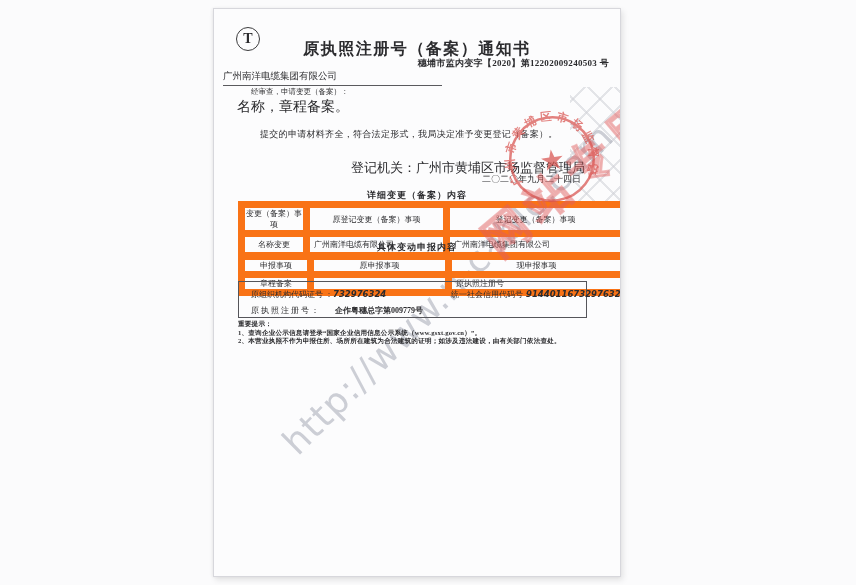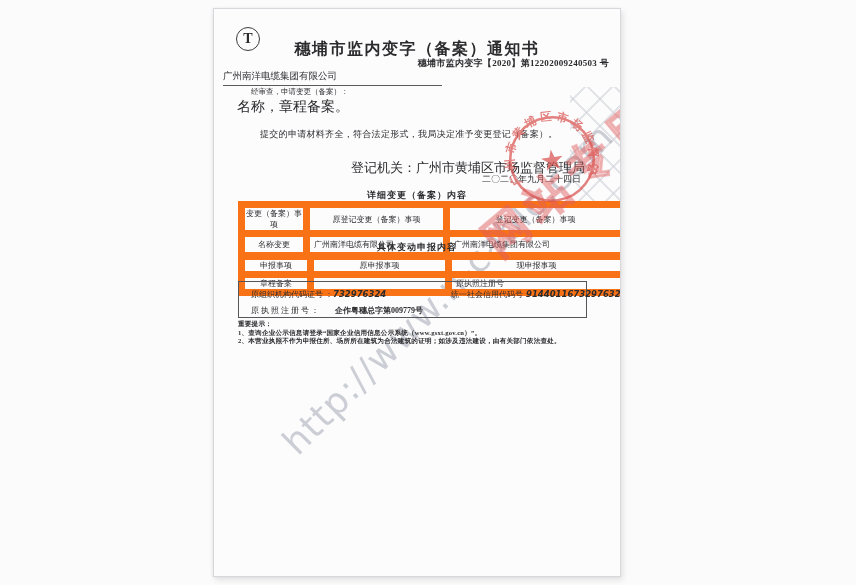--- a/index.html
+++ b/index.html
@@ -70,21 +70,21 @@
 </head>
 <body>
 
 <div class="stage">
   <div class="page">
 
     <div class="abs url-wm">http://www.n-cable.com</div>
     <div class="abs lattice"></div>
 
     <div class="abs logo">T</div>
-    <div class="abs title">穗埔市监内变字（备案）通知书</div>
+    <div class="abs title">原执照注册号（备案）通知书</div>
     <div class="abs doc-number">穗埔市监内变字【2020】第12202009240503 号</div>
     <div class="abs company">广州南洋电缆集团有限公司</div>
     <div class="abs review">经审查，申请变更（备案）：</div>
     <div class="abs items">名称，章程备案。</div>
     <div class="abs body-par">提交的申请材料齐全，符合法定形式，我局决定准予变更登记（备案）。</div>
     <div class="abs authority"><span>登记机关：</span><span>广州市黄埔区市场监督管理局</span></div>
     <div class="abs date">二〇二〇年九月二十四日</div>
 
     <div class="abs caption cap1">详细变更（备案）内容</div>
     <table class="t1">

